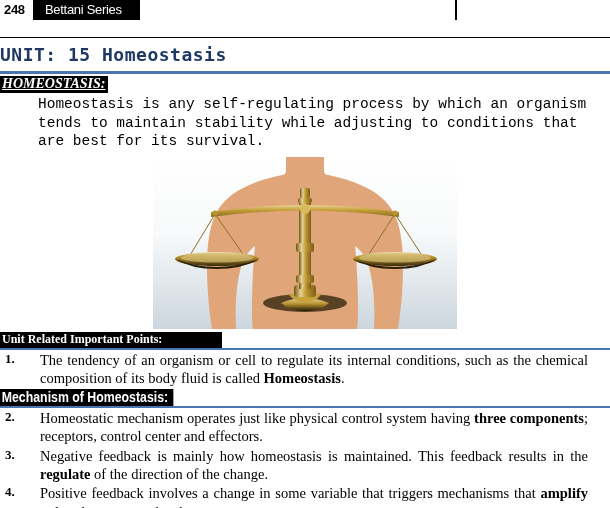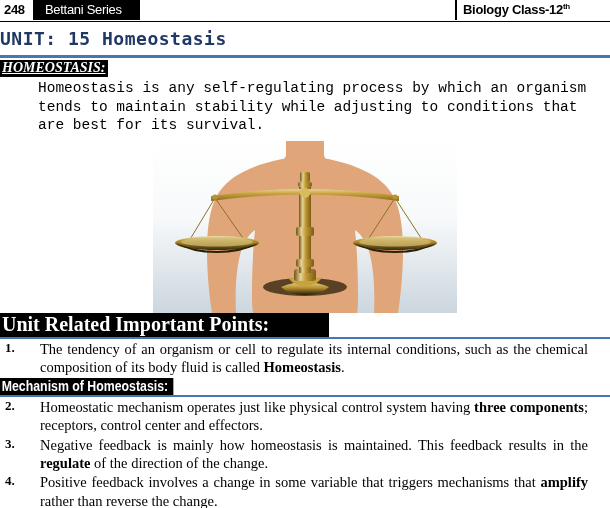--- a/index.html
+++ b/index.html
@@ -11,21 +11,21 @@
     height: 508px;
     background: #ffffff;
     font-family: "Liberation Serif", serif;
     overflow: hidden;
     position: relative;
   }
 
   
   .page-header {
     position: relative;
-    height: 22px;
+    height: 38px;
     border-bottom: 1.5px solid #000000;
     box-sizing: border-box;
   }
   .hdr-pageno {
     position: absolute;
     left: 4px;
     top: 2px;
     font-family: "Liberation Sans", sans-serif;
     font-weight: bold;
     font-size: 13px;
@@ -107,21 +107,21 @@
     font-family: "Liberation Serif", serif;
     font-weight: bold;
     font-style: italic;
     font-size: 14px;
     text-decoration: underline;
     margin-top: 2px;
   }
   .head-unitpoints {
     font-family: "Liberation Serif", serif;
     font-weight: bold;
-    font-size: 20px;
+    font-size: 12px;
     padding-right: 60px;
   }
   .head-mechanism {
     font-family: "Liberation Sans", sans-serif;
     font-weight: bold;
     font-size: 14px;
     padding-right: 6px;
     transform: scaleX(0.88);
     transform-origin: left center;
   }
@@ -185,21 +185,20 @@
   }
 </style>
 </head>
 <body>
 
 <div class="page-header">
   <span class="hdr-pageno">248</span>
   <span class="hdr-blackbar"></span>
   <span class="hdr-series">Bettani Series</span>
   <span class="hdr-divider"></span>
-  <span class="hdr-class"><span>Biology Class-12</span><sup>th</sup></span>
 </div>
 
 <div class="unit-title">UNIT: 15 Homeostasis</div>
 
 <div class="blue-rule"></div>
 
 <div>
   <span class="black-head head-homeostasis">HOMEOSTASIS:</span>
 </div>
 

